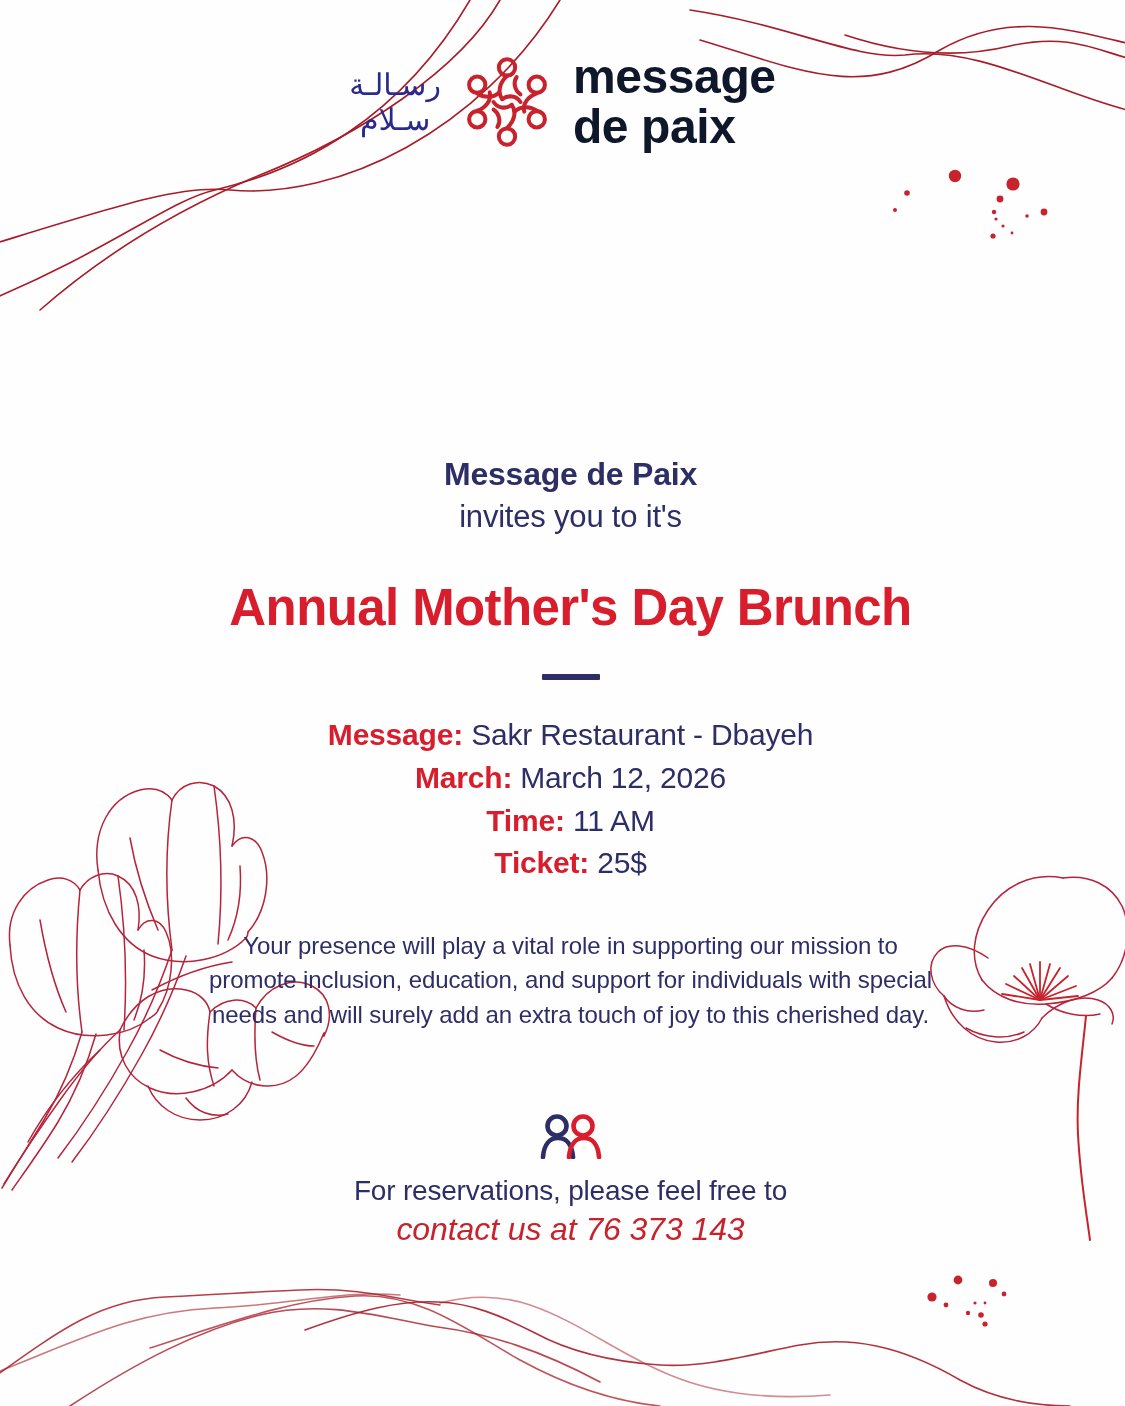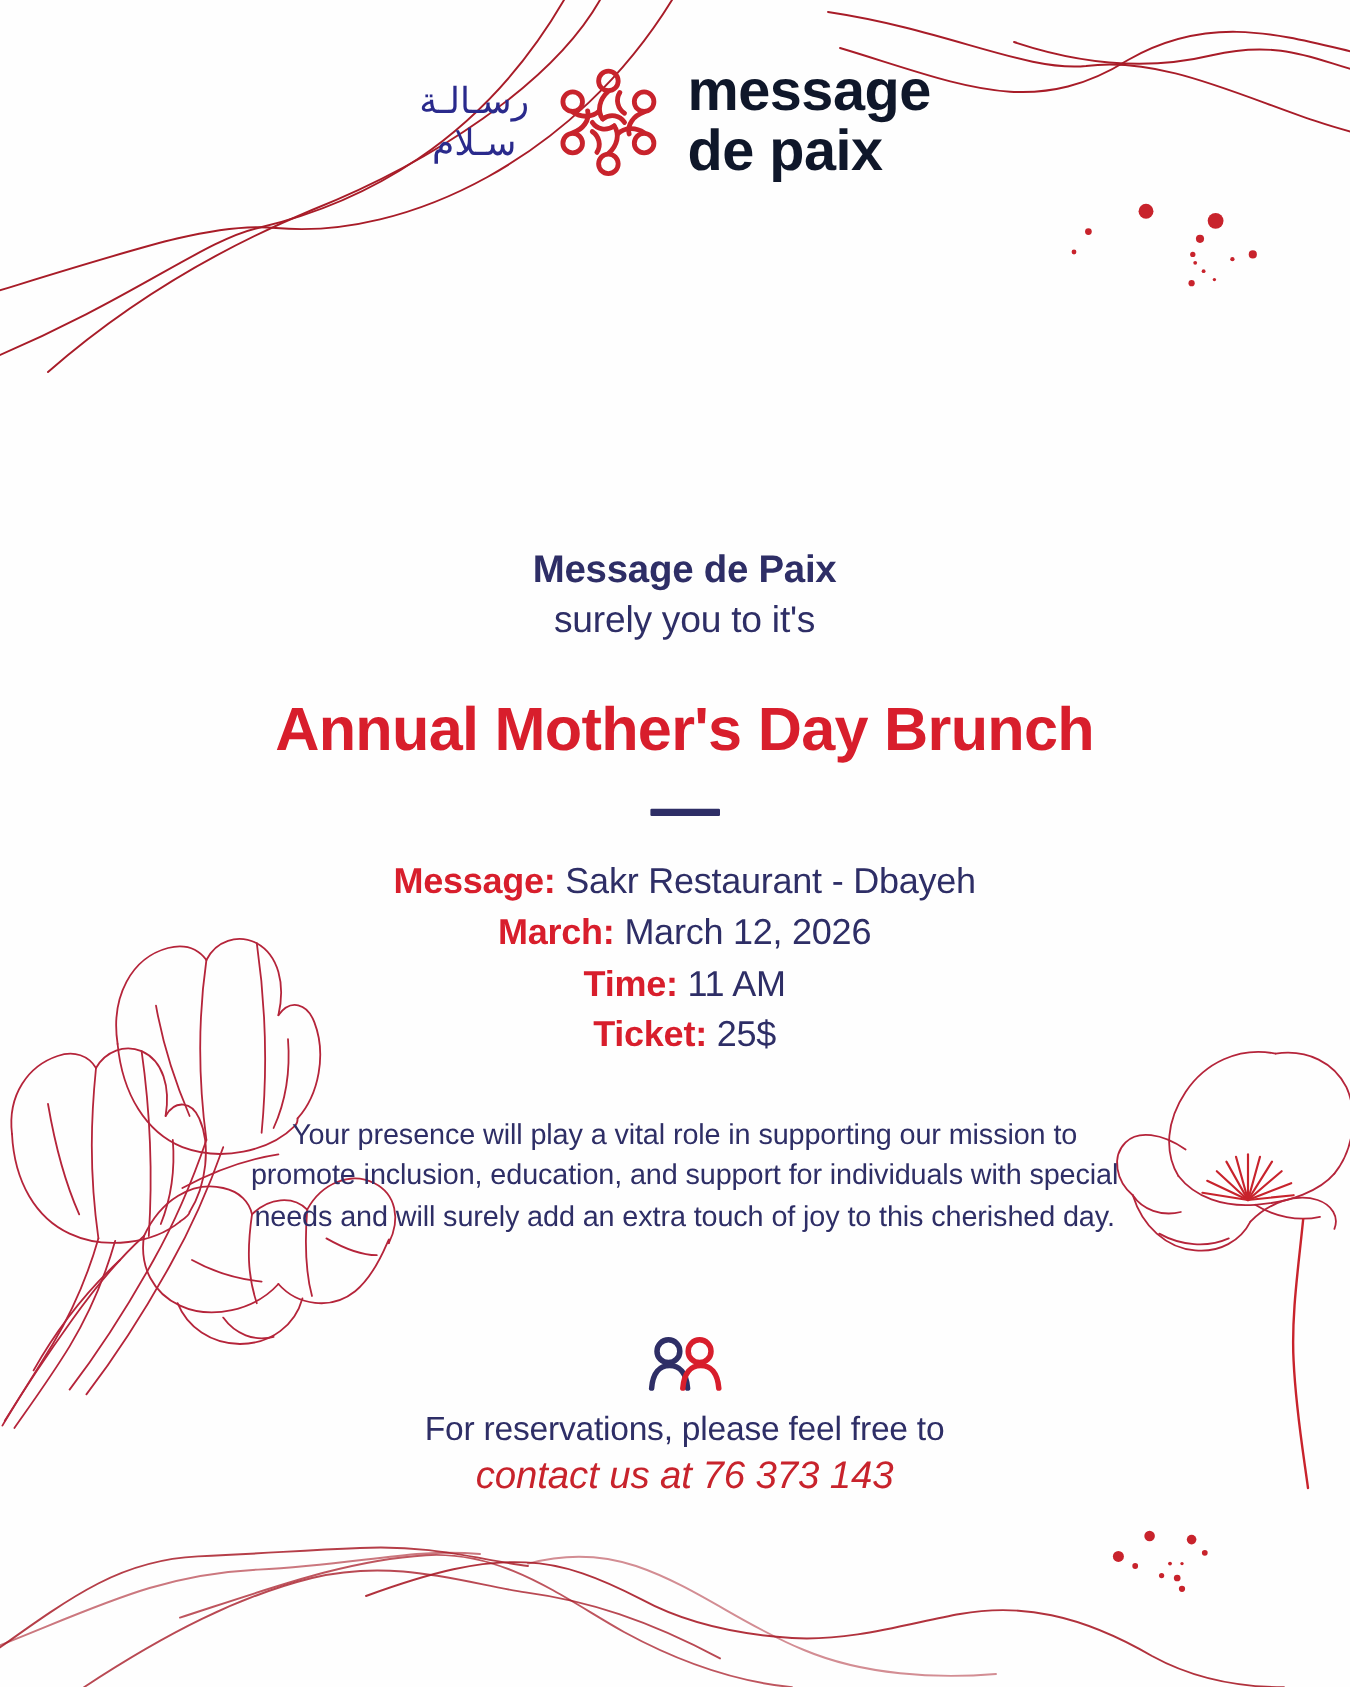--- a/index.html
+++ b/index.html
@@ -313,21 +313,21 @@
   </svg>
 
   <div class="logo-word">
     <span>message</span>
     <span>de paix</span>
   </div>
 </div>
 
 <div class="content">
   <div class="invite-org">Message de Paix</div>
-  <div class="invite-sub">surely you to it's</div>
+  <div class="invite-sub">invites you to it's</div>
 
   <h1 class="event-title">Annual Mother's Day Brunch</h1>
 
   <div class="divider"></div>
 
   <div class="details">
     <div class="detail-line">
       <span class="detail-label">Message:</span>
       <span>Sakr Restaurant - Dbayeh</span>
     </div>

